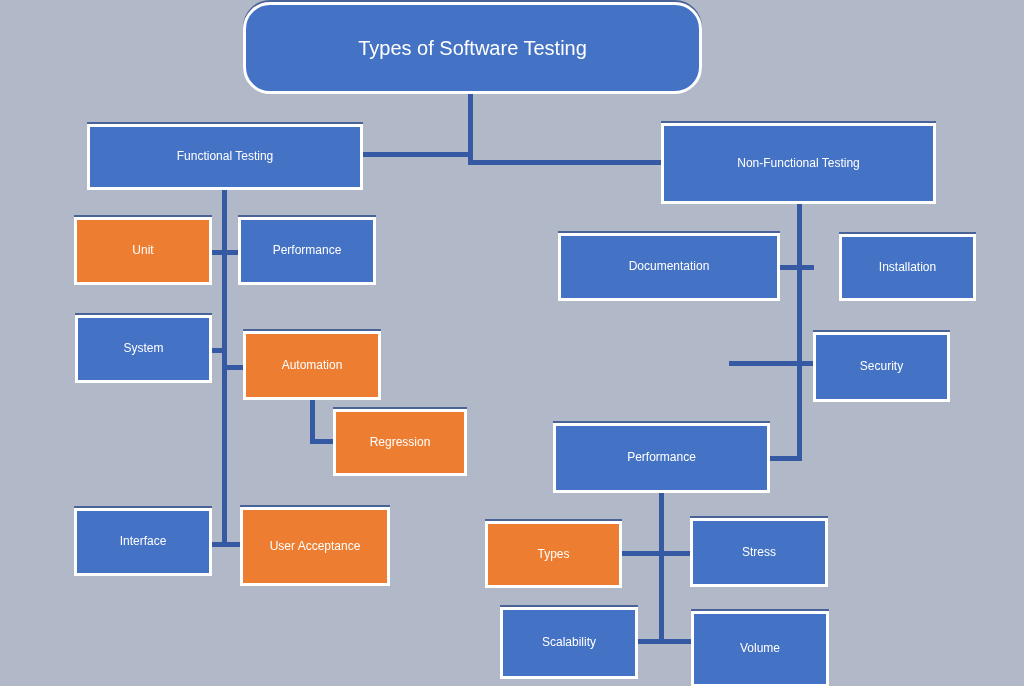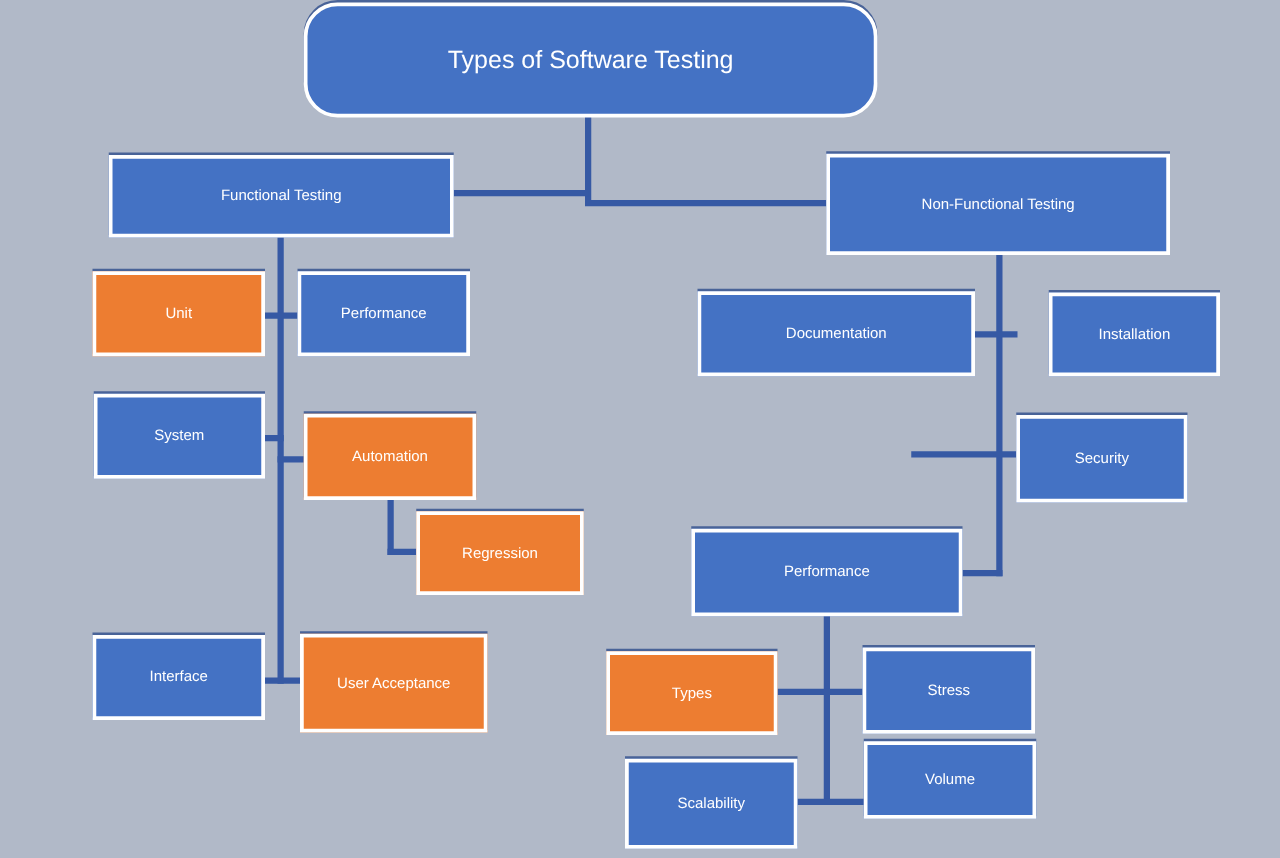--- a/index.html
+++ b/index.html
@@ -110,17 +110,17 @@
   </div>
 
   <div class="node blue" style="left:690px;top:518px;width:138px;height:69px">
     <span>Stress</span>
   </div>
 
   <div class="node blue" style="left:500px;top:607px;width:138px;height:72px">
     <span>Scalability</span>
   </div>
 
-  <div class="node blue" style="left:691px;top:593px;width:138px;height:62px">
+  <div class="node blue" style="left:691px;top:611px;width:138px;height:76px">
     <span>Volume</span>
   </div>
 
 </div>
 
 </body></html>

